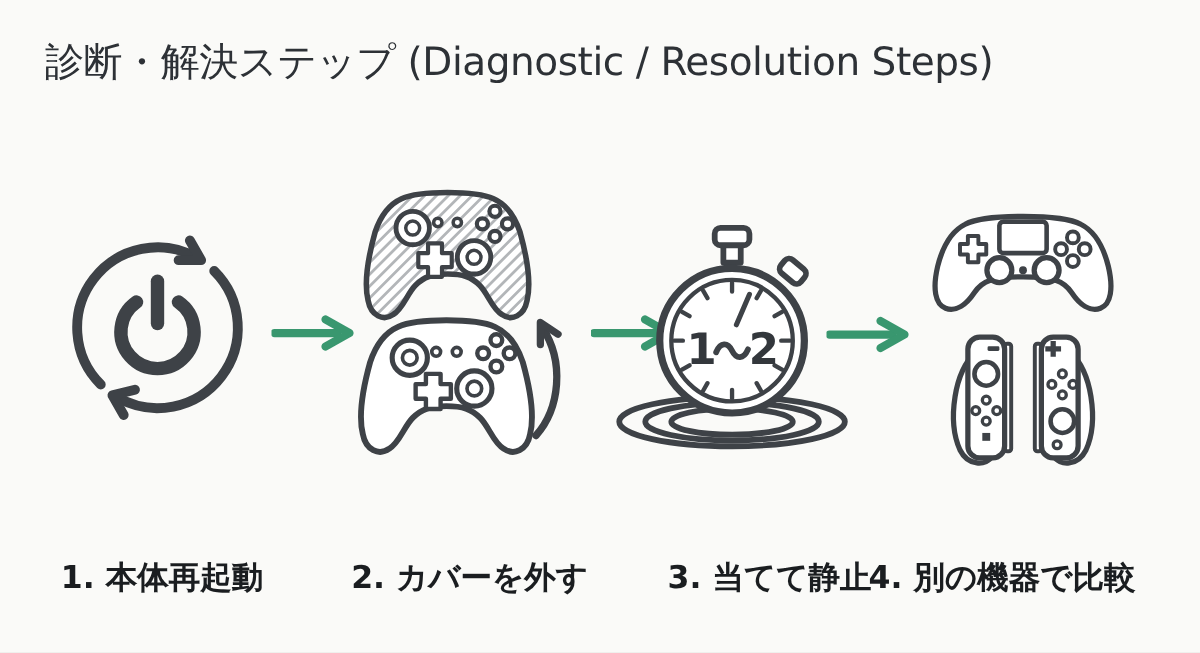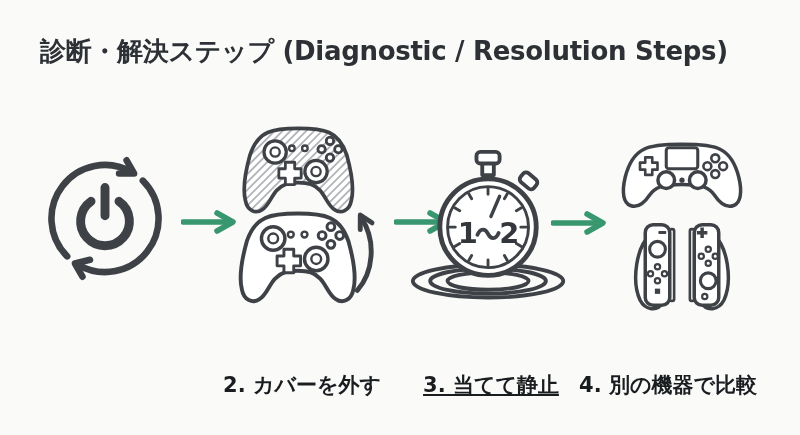--- a/index.html
+++ b/index.html
@@ -1,32 +1,32 @@
 <!DOCTYPE html>
 <html><head>
 <meta charset="utf-8">
 <style>
   html,body{margin:0;padding:0;background:#e8e8e6;}
   .canvas{
     position:relative;width:800px;height:435px;background:#fafaf8;
     overflow:hidden;font-family:"DejaVu Sans","Liberation Sans",sans-serif;
   }
   .title{
-    position:absolute;left:30px;top:24px;margin:10px;
-    font-size:26px;font-weight:700;color:#2d3136;
+    position:absolute;left:30px;top:24px;margin:0;
+    font-size:26px;font-weight:400;color:#2d3136;
     white-space:nowrap;letter-spacing:-0.3px;
   }
   .icon{position:absolute;}
   .step-label{
     position:absolute;top:371px;font-size:21px;font-weight:700;
     color:#1a1d20;text-align:center;white-space:nowrap;
   }
   .lbl-1{left:18px;width:180px;}
-  .lbl-2{left:212px;width:180px;}
-  .lbl-3{left:401px;width:180px;text-decoration:underline;}
+  .lbl-2{left:212px;width:180px;text-align:right;}
+  .lbl-3{left:423px;width:180px;}
   .lbl-4{left:568px;width:200px;}
   .arw{position:absolute;}
   .dial-num{font-family:"DejaVu Sans","Liberation Sans",sans-serif;font-weight:700;}
 </style>
 </head>
 <body>
 
 <div class="canvas">
 
   <h1 class="title">診断・解決ステップ (Diagnostic / Resolution Steps)</h1>
@@ -151,17 +151,18 @@
         <circle cx="110" cy="126" r="3" fill="#ffffff" stroke-width="2.5"></circle>
         <circle cx="102" cy="134" r="3" fill="#ffffff" stroke-width="2.5"></circle>
         <circle cx="118" cy="134" r="3" fill="#ffffff" stroke-width="2.5"></circle>
         <circle cx="110" cy="142" r="3" fill="#ffffff" stroke-width="2.5"></circle>
         <circle cx="110" cy="162" r="9" fill="#ffffff" stroke-width="3.5"></circle>
         <circle cx="106" cy="180" r="3" fill="#ffffff" stroke-width="2.5"></circle>
       </g>
     </g>
   </svg>
 
+  <div class="step-label lbl-1">1. 本体再起動</div>
   <div class="step-label lbl-2">2. カバーを外す</div>
   <div class="step-label lbl-3">3. 当てて静止</div>
   <div class="step-label lbl-4">4. 別の機器で比較</div>
 
 </div>
 
 </body></html>

